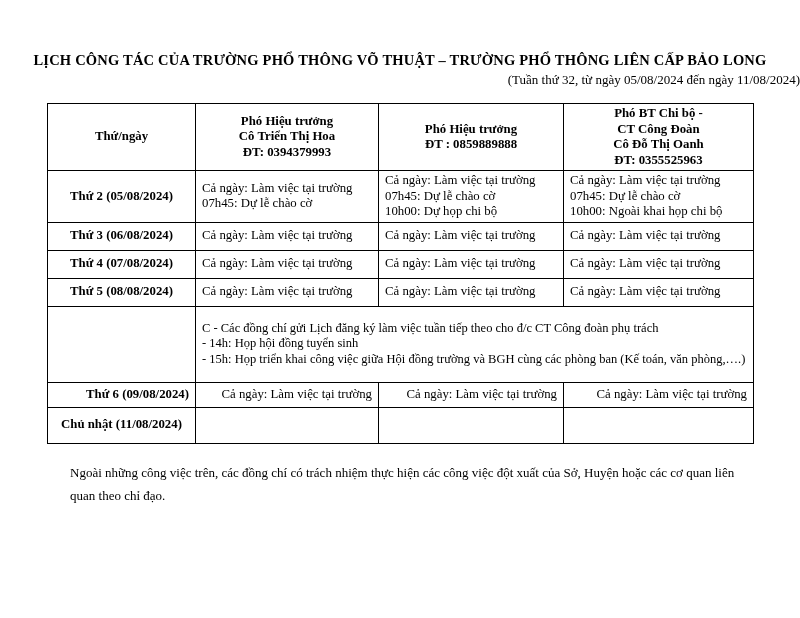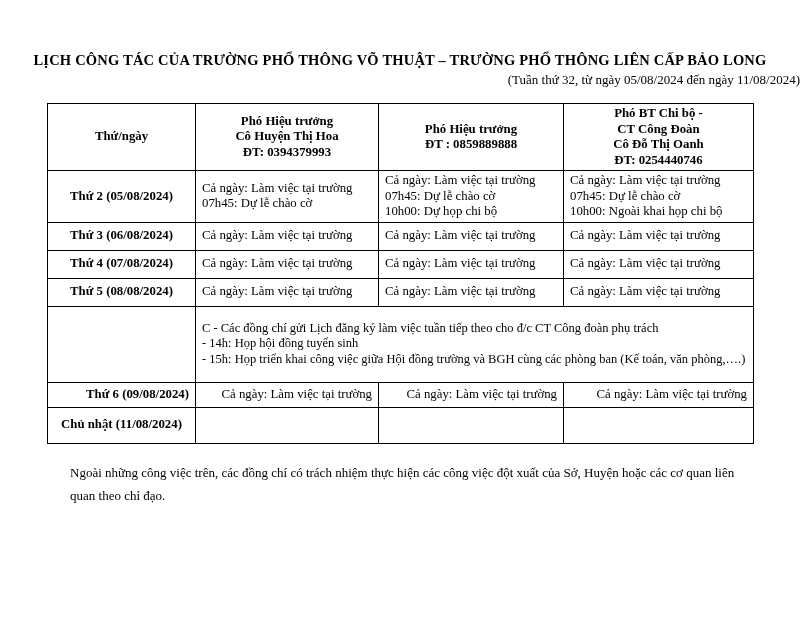--- a/index.html
+++ b/index.html
@@ -84,32 +84,32 @@
       <col style="width:148px">
       <col style="width:183px">
       <col style="width:185px">
       <col style="width:190px">
     </colgroup>
     <tbody>
       <tr class="h-header">
         <td class="hdr">Thứ/ngày</td>
         <td class="hdr">
             <div>Phó Hiệu trưởng</div>
-            <div>Cô Huyện Thị Hoa</div>
+            <div>Cô Triển Thị Hoa</div>
             <div>ĐT: 0394379993</div>
           </td>
         <td class="hdr">
             <div>Phó Hiệu trưởng</div>
             <div>ĐT : 0859889888</div>
           </td>
         <td class="hdr">
             <div>Phó BT Chi bộ -</div>
             <div>CT Công Đoàn</div>
             <div>Cô Đỗ Thị Oanh</div>
-            <div>ĐT: 0254440746</div>
+            <div>ĐT: 0355525963</div>
           </td>
       </tr>
 
       <tr class="r-thu2">
         <td class="day">Thứ 2 (05/08/2024)</td>
         <td>
             <div>Cả ngày: Làm việc tại trường</div>
             <div>07h45: Dự lễ chào cờ</div>
           </td>
         <td>

